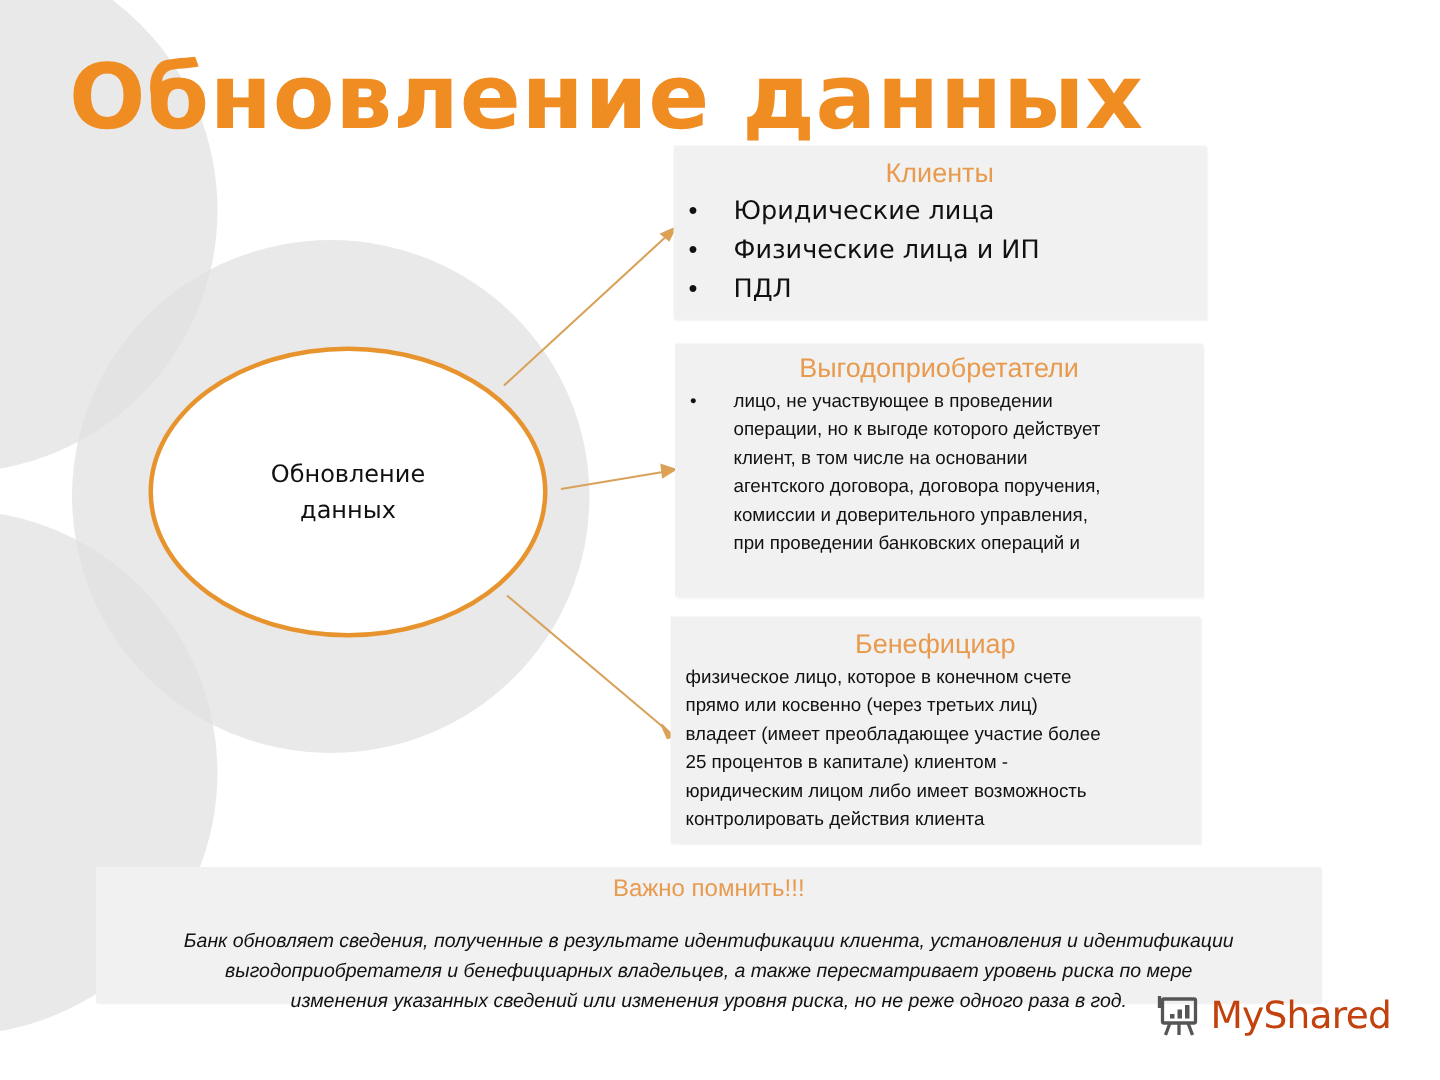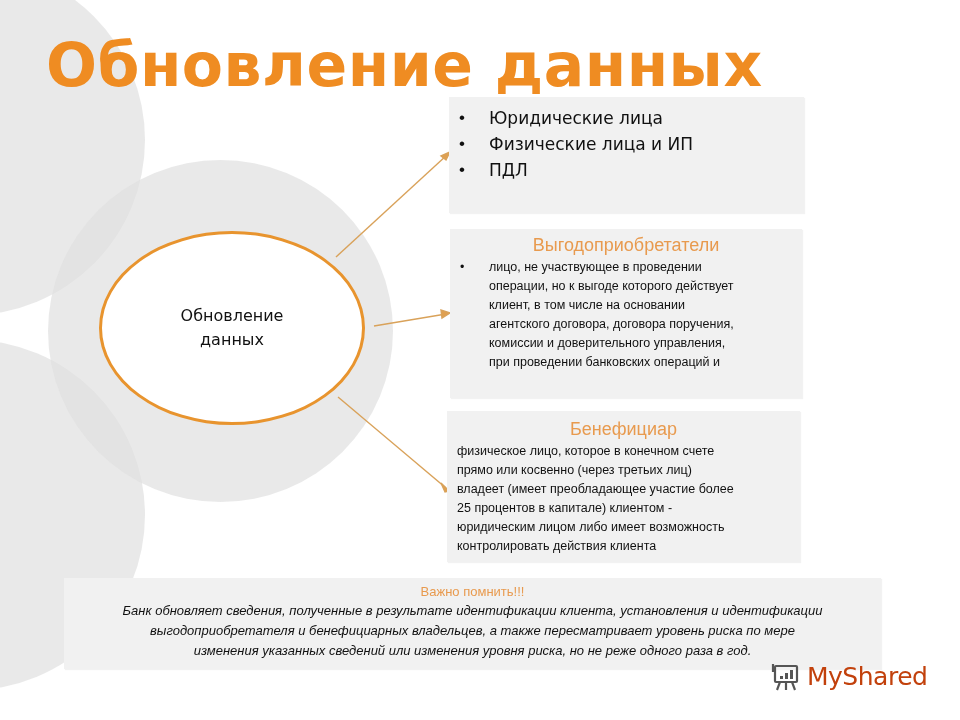--- a/index.html
+++ b/index.html
@@ -45,21 +45,21 @@
     #box-benef { left: 450px; top: 229px; width: 352px; height: 169px; padding-top: 6px; }
     #box-benef .box-title { font-size: 18px; margin-bottom: 2px; }
     #box-benef .para { position: relative; padding-left: 39px; padding-right: 6px; font-size: 12.5px; line-height: 19px; color: #111; }
     #box-benef .para .bullet { position: absolute; left: 10px; top: 0; }
 
     #box-ubo { left: 447px; top: 411px; width: 353px; height: 151px; padding-top: 8px; }
     #box-ubo .box-title { font-size: 18px; margin-bottom: 2px; }
     #box-ubo .para { padding-left: 10px; padding-right: 6px; font-size: 12.5px; line-height: 19px; color: #111; }
 
     #box-note { left: 64px; top: 578px; width: 817px; height: 91px; padding-top: 6px; text-align: center; }
-    #box-note .box-title { font-size: 13px; margin-bottom: 2px; }
+    #box-note .box-title { font-size: 16px; margin-bottom: 15px; }
     #box-note .para { font-style: italic; font-size: 13px; line-height: 20px; color: #111; }
 
     .watermark {
       position: absolute; left: 771px; top: 659px; height: 34px;
       display: flex; align-items: center; gap: 6px; color: #555;
     }
     .watermark .wm-text { font-size: 25px; font-family: "DejaVu Sans", sans-serif; letter-spacing: -0.5px; color: #c2410c; }
   </style>
 </head>
 <body>
@@ -80,20 +80,21 @@
     <polygon points="449,491 441,483 445,492"></polygon>
   </g>
 </svg>
 
 <div class="hub">
   <span>Обновление</span>
   <span>данных</span>
 </div>
 
 <div class="box" id="box-clients">
+  <div class="box-title">Клиенты</div>
   <ul>
     <li>Юридические лица</li>
     <li>Физические лица и ИП</li>
     <li>ПДЛ</li>
   </ul>
 </div>
 
 <div class="box" id="box-benef">
   <div class="box-title">Выгодоприобретатели</div>
   <div class="para">

